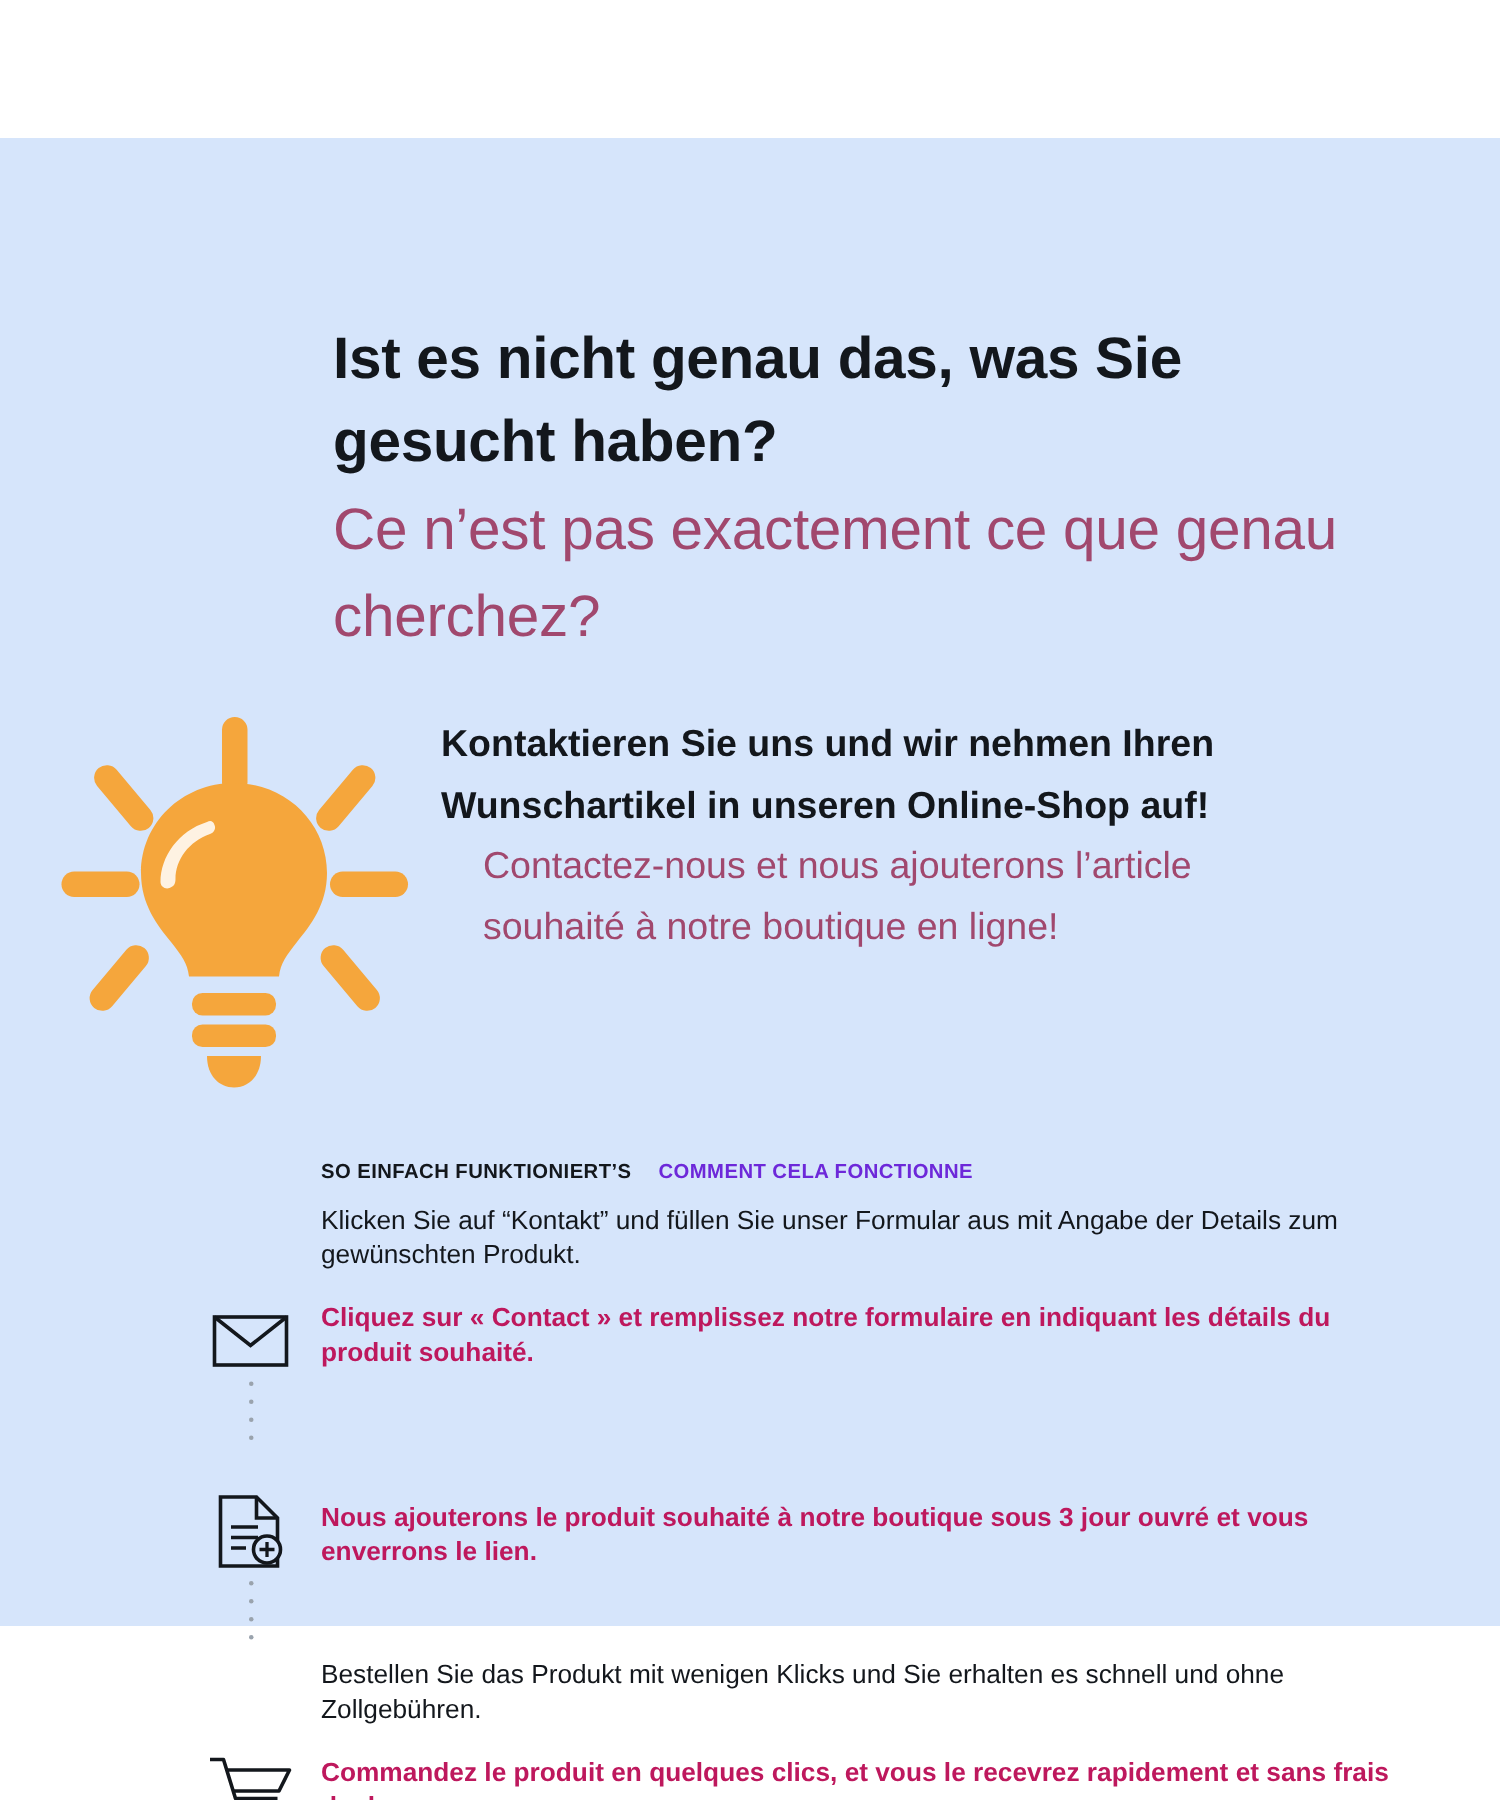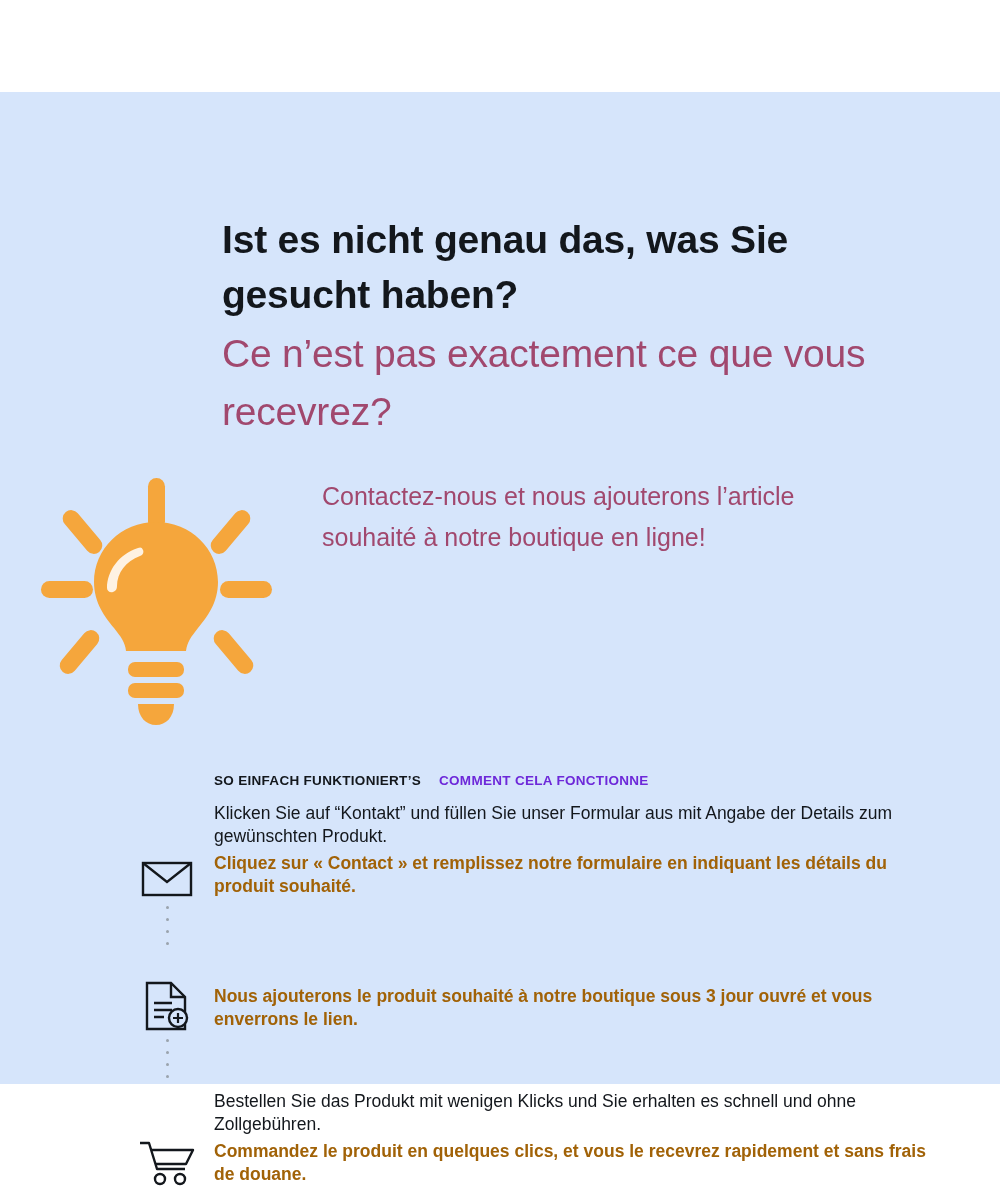--- a/index.html
+++ b/index.html
@@ -116,22 +116,22 @@
   }
   .step-text .de {
     font-size: 17.5px;
     line-height: 1.33;
     color: #13171c;
   }
   .step-text .fr {
     font-size: 17.5px;
     font-weight: bold;
     line-height: 1.33;
-    color: #a16207;
-    margin-top: 3px;
+    color: #be185d;
+    margin-top: 18px;
   }
   .dots {
     width: 94px;
     flex: 0 0 94px;
     display: flex;
     flex-direction: column;
     align-items: center;
     gap: 9px;
     padding: 8px 0;
   }
@@ -145,21 +145,21 @@
     display: flex;
   }
 </style>
 </head>
 <body>
 
 <div class="banner">
 
   <div class="headline">
     <div class="de">Ist es nicht genau das, was Sie gesucht haben?</div>
-    <div class="fr">Ce n’est pas exactement ce que vous recevrez?</div>
+    <div class="fr">Ce n’est pas exactement ce que genau cherchez?</div>
   </div>
 
   <div class="lamp-wrap">
     <svg width="236" height="250" viewBox="0 0 236 250" xmlns="http://www.w3.org/2000/svg">
       <g fill="#f5a63c">
 
         <rect x="110" y="0" width="17" height="52" rx="8.5"></rect>
         <rect x="36" y="28" width="17" height="52" rx="8.5" transform="rotate(-40 44.5 54)"></rect>
         <rect x="184" y="28" width="17" height="52" rx="8.5" transform="rotate(40 192.5 54)"></rect>
         <rect x="3" y="103" width="52" height="17" rx="8.5"></rect>
@@ -172,20 +172,21 @@
         <rect x="90" y="184" width="56" height="15" rx="7"></rect>
         <rect x="90" y="205" width="56" height="15" rx="7"></rect>
         <path d="M100 226h36c0 13-8 21-18 21s-18-8-18-21z"></path>
 
         <path d="M100 70c-19 6-31 23-31 40 0 3 3 5 6 4 3-1 4-3 4-6 0-13 9-25 23-30 3-1 4-4 3-6-1-3-3-3-5-2z" fill="#ffffff" opacity="0.85"></path>
       </g>
     </svg>
   </div>
 
   <div class="subhead">
+    <div class="de">Kontaktieren Sie uns und wir nehmen Ihren Wunschartikel in unseren Online-Shop auf!</div>
     <div class="fr">Contactez-nous et nous ajouterons l’article souhaité à notre boutique en ligne!</div>
   </div>
 
   <div class="section-labels">
     <span class="lab-de">SO EINFACH FUNKTIONIERT’S</span>
     <span class="lab-fr">COMMENT CELA FONCTIONNE</span>
   </div>
 
   <div class="steps">
 

